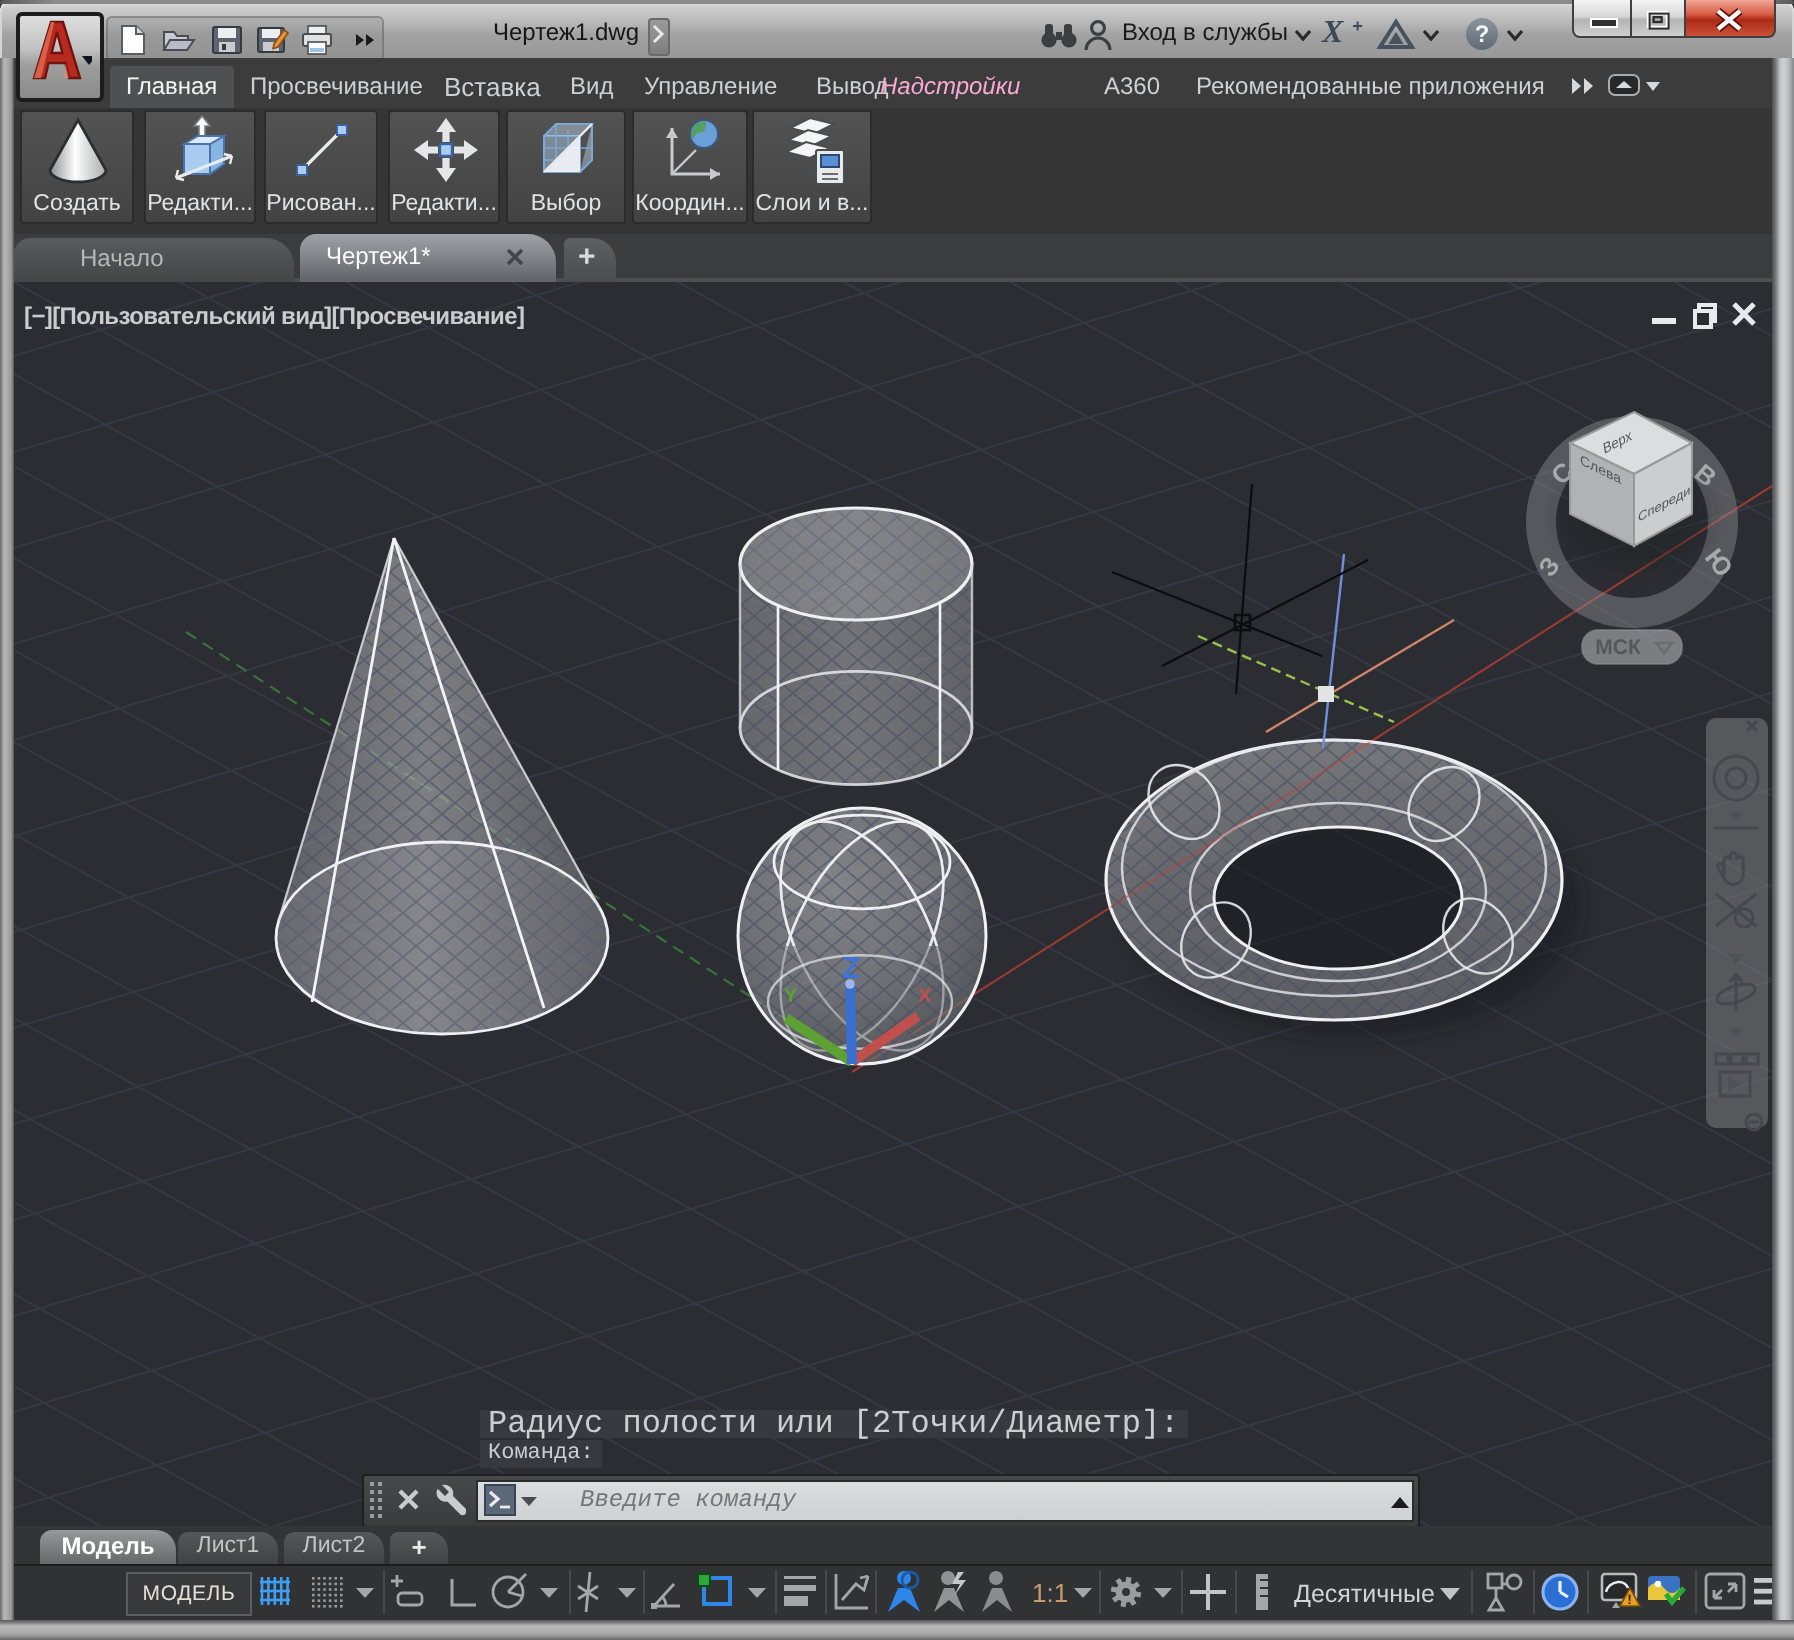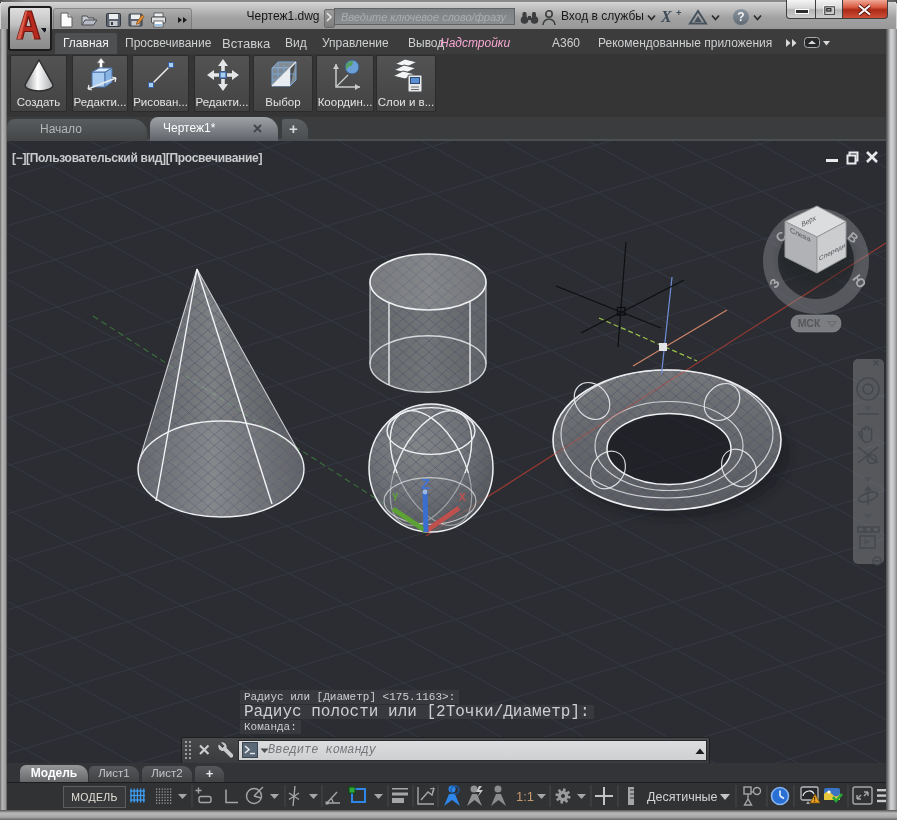--- a/index.html
+++ b/index.html
@@ -45,21 +45,20 @@
       <rect x="5" y="12" width="7" height="2" fill="#9ec4e8"></rect>
     </svg>
     <svg style="position:absolute;top:12px;width:17px;height:16px;left:177px;width:12px" viewBox="0 0 12 16">
       <path d="M1,5 L5,8 L1,11 Z M6,5 L10,8 L6,11 Z" fill="#1a1a1a"></path>
     </svg>
     <div style="position:absolute;left:243px;top:9px;width:80px;text-align:center;font-size:12px;color:#161616;">Чертеж1.dwg</div>
     <div style="position:absolute;left:324px;top:9px;width:9px;height:17px;background:linear-gradient(#9a9a9a,#7e7e7e);border:1px solid #6a6a6a;border-radius:2px;"></div>
     <svg style="position:absolute;left:325px;top:12px" width="8" height="10">
       <path d="M2,1 L6,5 L2,9" fill="none" stroke="#e8e8e8" stroke-width="1.5"></path>
     </svg>
-    <div style="position:absolute;left:334px;top:8px;width:181px;height:17px;background:linear-gradient(#7d8083,#8b8e91);border:1px solid #606264;font-size:11px;font-style:italic;color:#aaadaf;line-height:17px;padding-left:6px;box-sizing:border-box;">Введите ключевое слово/фразу</div>
     <svg style="position:absolute;left:520px;top:10px" width="19" height="15">
 <g fill="#3c3e40">
         <circle cx="4.5" cy="10" r="3.8"></circle>
         <circle cx="14.5" cy="10" r="3.8"></circle>
         <rect x="2.5" y="2" width="4" height="7" rx="1.5"></rect>
         <rect x="12" y="2" width="4" height="7" rx="1.5"></rect>
         <rect x="8" y="6" width="3" height="4"></rect>
       </g>
     </svg>
     <svg style="position:absolute;left:541px;top:9px" width="16" height="17">
@@ -395,21 +394,20 @@
         <line x1="874.5" y1="561" x2="879.5" y2="561"></line>
       </g>
       <text x="12" y="162" font-family="Liberation Sans, sans-serif" font-size="12" font-weight="bold" fill="#c9cbcd" letter-spacing="-0.3">[−][Пользовательский вид][Просвечивание]</text>
       <rect x="826" y="159" width="12" height="3" fill="#e8eaec"></rect>
       <g fill="none" stroke="#e8eaec" stroke-width="2">
         <rect x="849.5" y="152.5" width="8" height="8"></rect>
         <rect x="847.5" y="155.5" width="8" height="8" fill="#2b2d32"></rect>
       </g>
       <path d="M867,152 l10,10 m0,-10 l-10,10" stroke="#e8eaec" stroke-width="2.6"></path>
     </svg>
-<div style="position:absolute;left:240px;top:690px;height:14px;background:rgba(56,58,63,0.95);color:#ccced0;font-size:11px;line-height:14px;font-family:'Liberation Mono',monospace;padding:0 4px;">Радиус или [Диаметр] &lt;175.1163&gt;:</div>
     <div style="position:absolute;left:240px;top:705px;height:14px;background:rgba(56,58,63,0.95);color:#ccced0;font-size:16px;line-height:14px;font-family:'Liberation Mono',monospace;padding:0 4px;">Радиус полости или [2Точки/Диаметр]:</div>
     <div style="position:absolute;left:240px;top:720px;height:14px;background:rgba(56,58,63,0.95);color:#ccced0;font-size:11px;line-height:14px;font-family:'Liberation Mono',monospace;padding:0 4px;text-align:center;">Команда:</div>
     <div style="position:absolute;left:181px;top:737px;width:529px;height:27px;background:linear-gradient(#48494b,#3a3b3d);border:1px solid #1e1f20;box-sizing:border-box;border-radius:2px;"></div>
     <svg style="position:absolute;left:184px;top:740px" width="8" height="21">
       <g fill="#9a9c9e">
         <rect x="1" y="1" width="2" height="2"></rect>
         <rect x="1" y="5" width="2" height="2"></rect>
         <rect x="1" y="9" width="2" height="2"></rect>
         <rect x="1" y="13" width="2" height="2"></rect>
         <rect x="1" y="17" width="2" height="2"></rect>
@@ -428,21 +426,21 @@
     </svg>
     <div style="position:absolute;left:238px;top:740px;width:469px;height:21px;background:linear-gradient(#dcddde,#cfd0d2);border:1px solid #2a2b2c;box-sizing:border-box;"></div>
     <div style="position:absolute;left:242px;top:742px;width:16px;height:16px;background:#5b6878;border:1px solid #3a4452;box-sizing:border-box;"></div>
     <svg style="position:absolute;left:244px;top:745px" width="12" height="10">
       <path d="M1,1 L5,4.5 L1,8" fill="none" stroke="#e8eaec" stroke-width="1.6"></path>
       <path d="M6,8.5 L11,8.5" stroke="#e8eaec" stroke-width="1.4"></path>
     </svg>
     <svg style="position:absolute;left:260px;top:748px" width="9" height="6">
       <path d="M0.5,0.5 L4.5,5 L8.5,0.5 Z" fill="#4a4c4e"></path>
     </svg>
-    <div style="position:absolute;left:268px;top:743px;font-size:12px;font-style:italic;color:#74777a;font-family:'Liberation Mono',monospace;">Введите команду</div>
+    <div style="position:absolute;left:290px;top:743px;font-size:12px;font-style:italic;color:#74777a;font-family:'Liberation Mono',monospace;">Введите команду</div>
     <svg style="position:absolute;left:695px;top:748px" width="10" height="7">
       <path d="M5,0.5 L9.5,6 L0.5,6 Z" fill="#1c1c1c"></path>
     </svg>
 <div style="position:absolute;left:7px;top:763px;width:883px;height:19px;background:#323437;"></div>
     <div style="position:absolute;left:20px;top:765px;width:68px;height:17px;background:linear-gradient(#97989a,#67686a);border-radius:6px 10px 0 0;"></div>
     <div style="position:absolute;left:20px;top:766px;width:68px;text-align:center;font-size:12px;font-weight:bold;color:#fcfdfe;">Модель</div>
     <div style="position:absolute;left:89px;top:766px;width:50px;height:16px;background:linear-gradient(#55575a,#404244);border-radius:5px 9px 0 0;"></div>
     <div style="position:absolute;left:89px;top:767px;width:50px;text-align:center;font-size:11.5px;color:#c2c4c6;">Лист1</div>
     <div style="position:absolute;left:142px;top:766px;width:50px;height:16px;background:linear-gradient(#55575a,#404244);border-radius:5px 9px 0 0;"></div>
     <div style="position:absolute;left:142px;top:767px;width:50px;text-align:center;font-size:11.5px;color:#c2c4c6;">Лист2</div>

